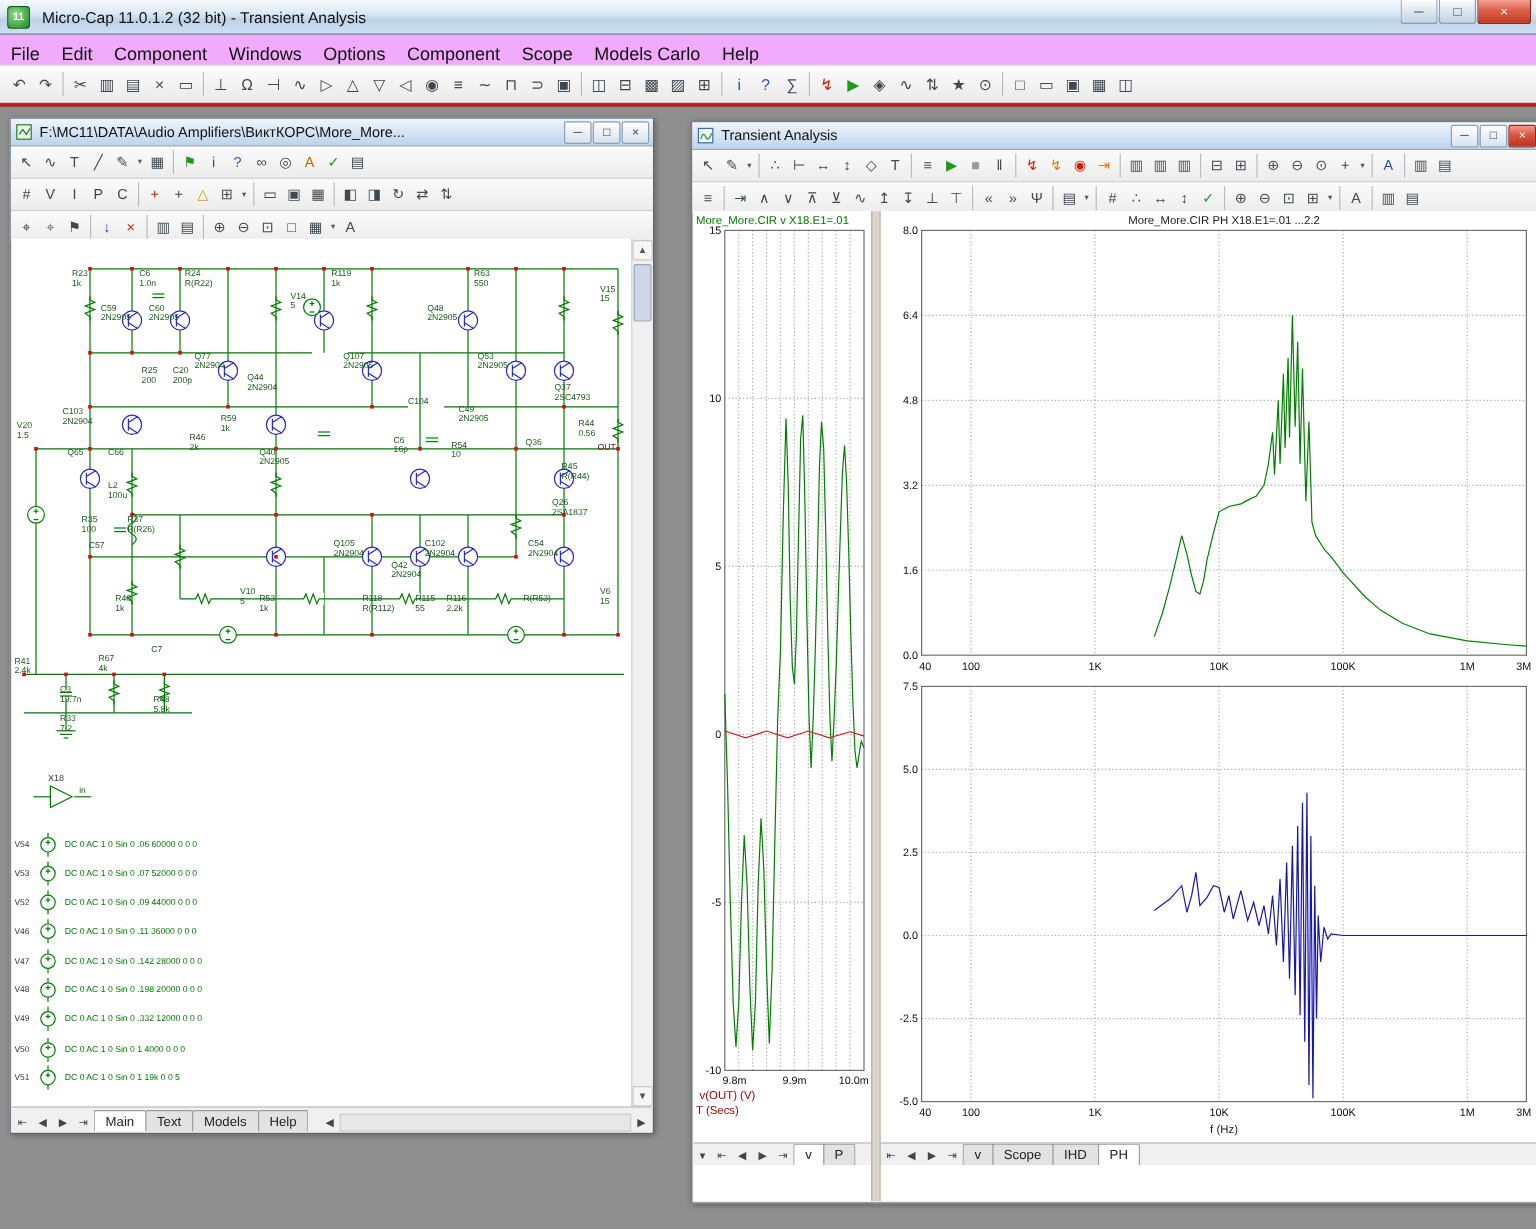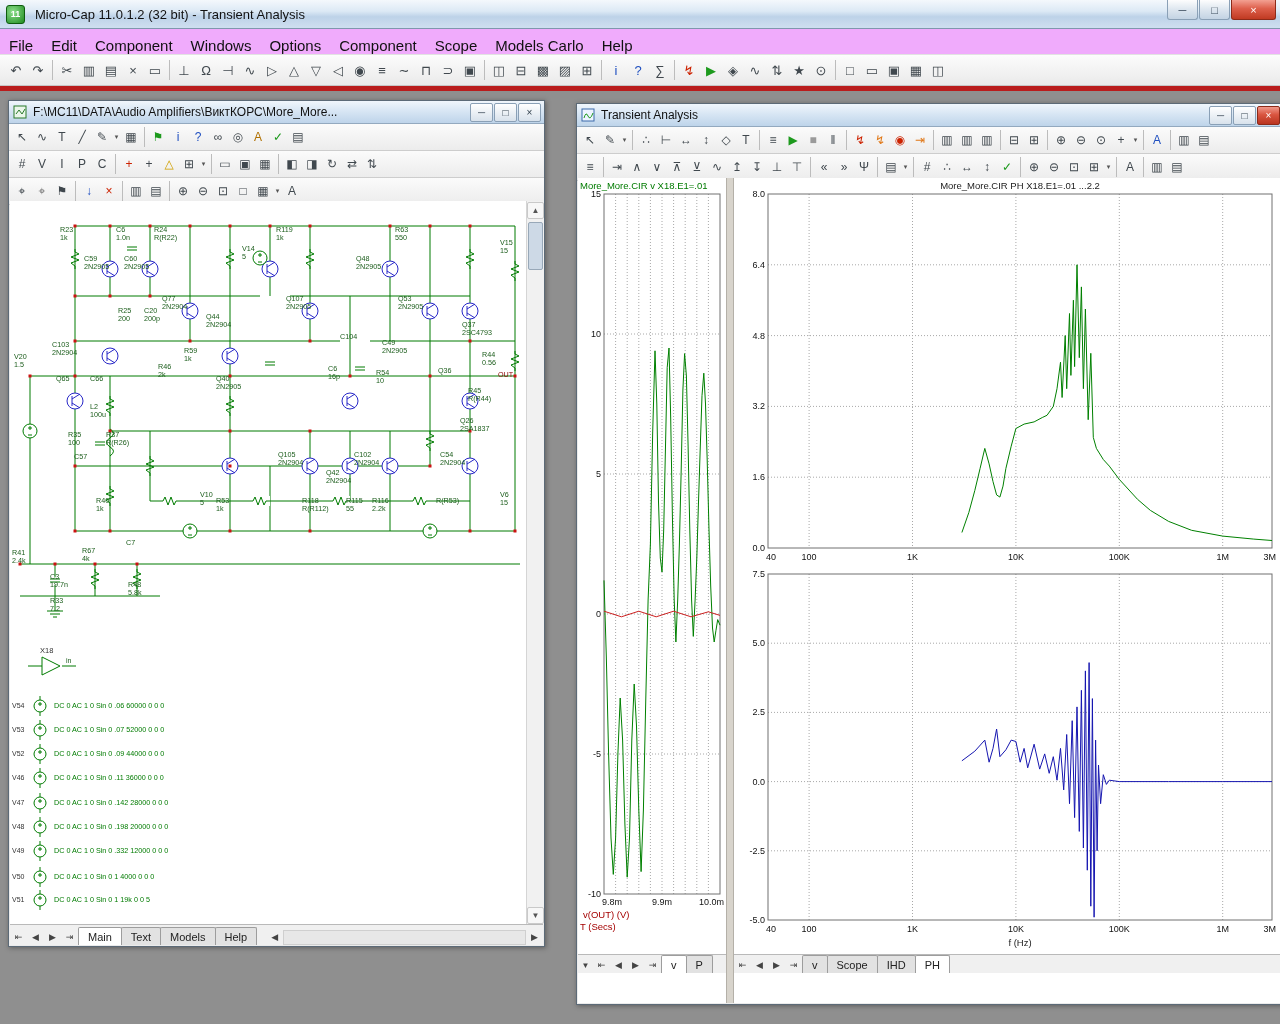--- a/index.html
+++ b/index.html
@@ -10,21 +10,21 @@
   .titlebar .title{margin-left:10px;font-size:13px;color:#111}
   .win-btns{position:absolute;top:0;right:4px;display:flex}
   .wbtn{width:29px;height:19px;margin-left:1px;display:flex;align-items:center;justify-content:center;font-size:11px;color:#3a4a5a;background:linear-gradient(#fdfdfd,#dde6ef 50%,#c3d3e3);border:1px solid #8aa0b6;border-top:none;border-radius:0 0 3px 3px}
   .wbtn.close{width:43px;color:#fff;background:linear-gradient(#f3a092,#dd5f4b 45%,#c03a22);border-color:#8d2a18}
   .menubar{height:25px;flex:none;background:#f0abfc;display:flex;align-items:flex-end;font-size:15px;color:#111;border-bottom:1px solid #e2e2e2}
   .menu-item{display:flex;align-items:center;padding:0 9px}
   .toolbar{height:30px;flex:none;background:linear-gradient(#fcfcfc,#eaeaea);border-bottom:1px solid #c6c6c6;display:flex;align-items:center;padding:0 5px;overflow:hidden}
   .tb-icon{width:22px;height:22px;flex:none;display:flex;align-items:center;justify-content:center;font-size:13px;color:#40484e;border-radius:2px}
   .tb-dd{width:9px;flex:none;font-size:7px;color:#555;text-align:center}
   .tb-sep{width:1px;height:20px;background:#bcbcbc;margin:0 3px;flex:none}
-  .workspace{flex:1;position:relative;background:#8f8f8f;border-top:5px solid #b91c1c}
+  .workspace{flex:1;position:relative;background:#8f8f8f;border-top:3px solid #b91c1c}
   .child{position:absolute;background:#ebebeb;border:1px solid #5c6a77;box-shadow:1px 1px 5px rgba(0,0,0,.35)}
   .ctitle{height:22px;background:linear-gradient(#f0f6fc,#d8e6f4 45%,#bed4ea);border-bottom:1px solid #93a9bf;display:flex;align-items:center;padding:0 4px;font-size:12px;color:#111;position:relative;flex:none}
   .cicon{width:15px;height:14px;margin-right:5px;flex:none}
   .ctext{white-space:nowrap;overflow:hidden;text-overflow:ellipsis;max-width:400px}
   .cbtns{position:absolute;right:3px;top:2px;display:flex}
   .cbtn{width:21px;height:17px;margin-left:1px;font-size:10px;display:flex;align-items:center;justify-content:center;background:linear-gradient(#ffffff,#d8e2ec);border:1px solid #8aa0b6;border-radius:2px;color:#33424f}
   .cbtn.close-active{background:linear-gradient(#f0998b,#d95540 45%,#b93420);color:#fff;border-color:#8d2a18}
   .ctoolbar{height:26px;background:linear-gradient(#fbfbfb,#ececec);border-bottom:1px solid #cdcdcd;display:flex;align-items:center;padding:0 3px;overflow:hidden}
   .ctoolbar .tb-icon{width:20px;height:20px;font-size:12px}
   .sch-canvas{position:absolute;left:1px;right:18px;top:100px;bottom:21px;background:#fff;overflow:hidden}

